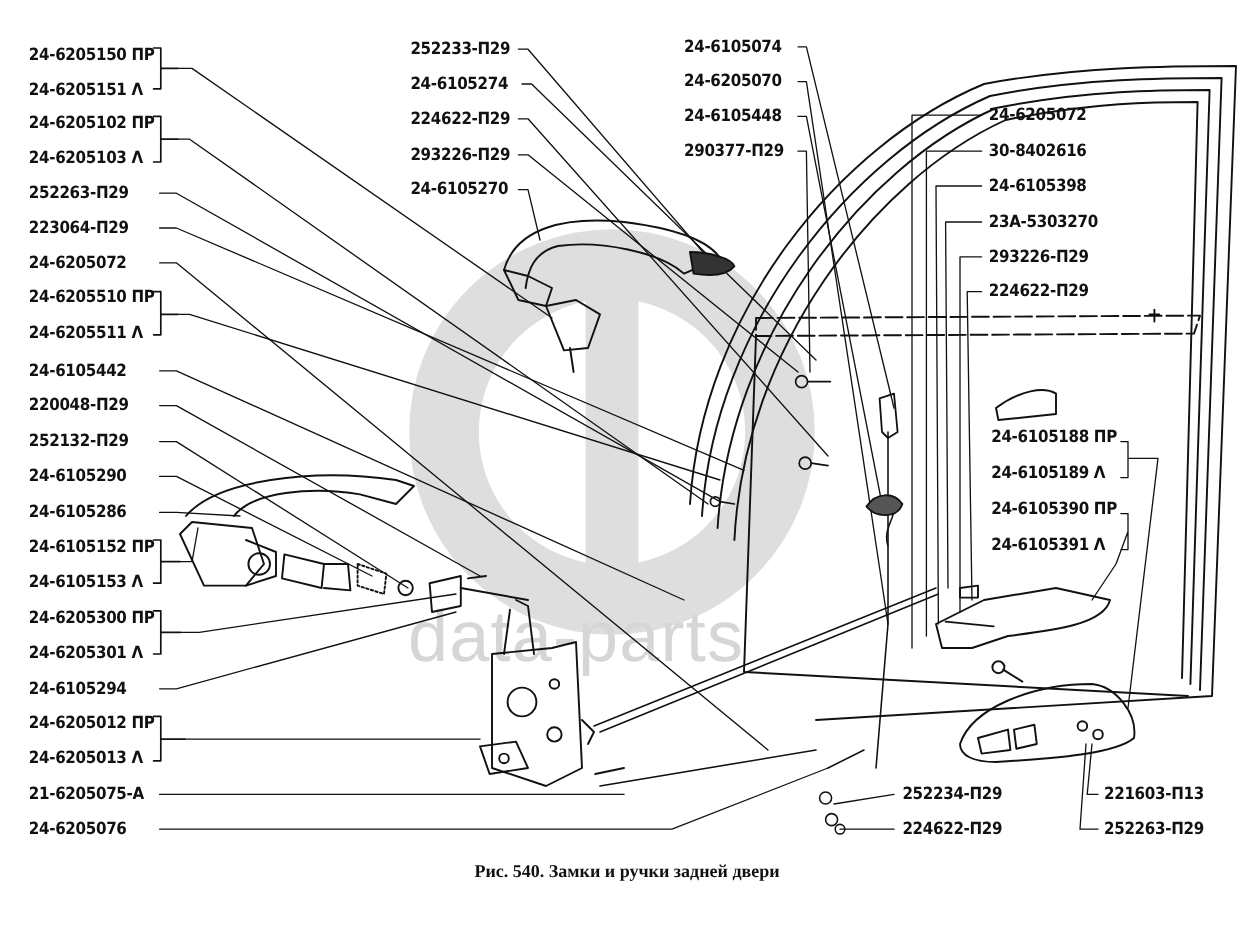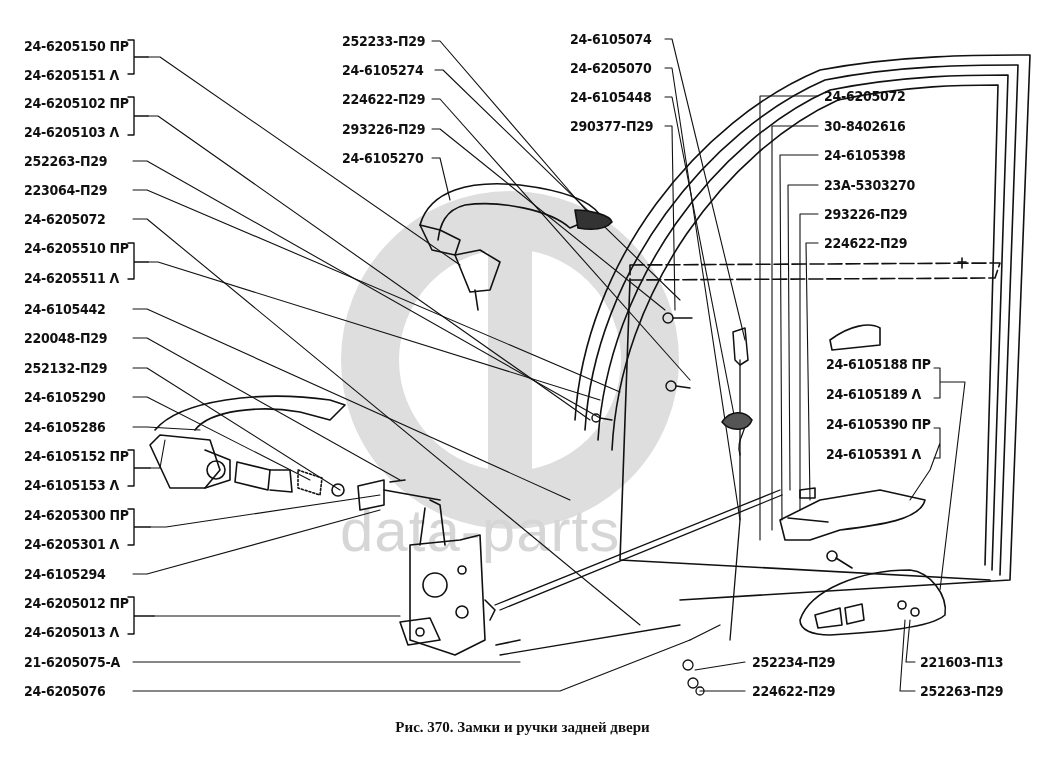--- a/index.html
+++ b/index.html
@@ -222,14 +222,14 @@
       <div class="lbl" style="left: 826px; top: 416px;">24-6105390 ПР</div>
       <div class="lbl" style="left: 826px; top: 446px;">24-6105391 Λ</div>
     </div>
   <div id="labels-bottom">
       <div class="lbl" style="left: 752px; top: 654px;">252234-П29</div>
       <div class="lbl" style="left: 752px; top: 683px;">224622-П29</div>
       <div class="lbl" style="left: 920px; top: 654px;">221603-П13</div>
       <div class="lbl" style="left: 920px; top: 683px;">252263-П29</div>
     </div>
 
-  <div class="caption">Рис. 370. Замки и ручки задней двери</div>
+  <div class="caption">Рис. 540. Замки и ручки задней двери</div>
 </div>
 
 </body></html>

